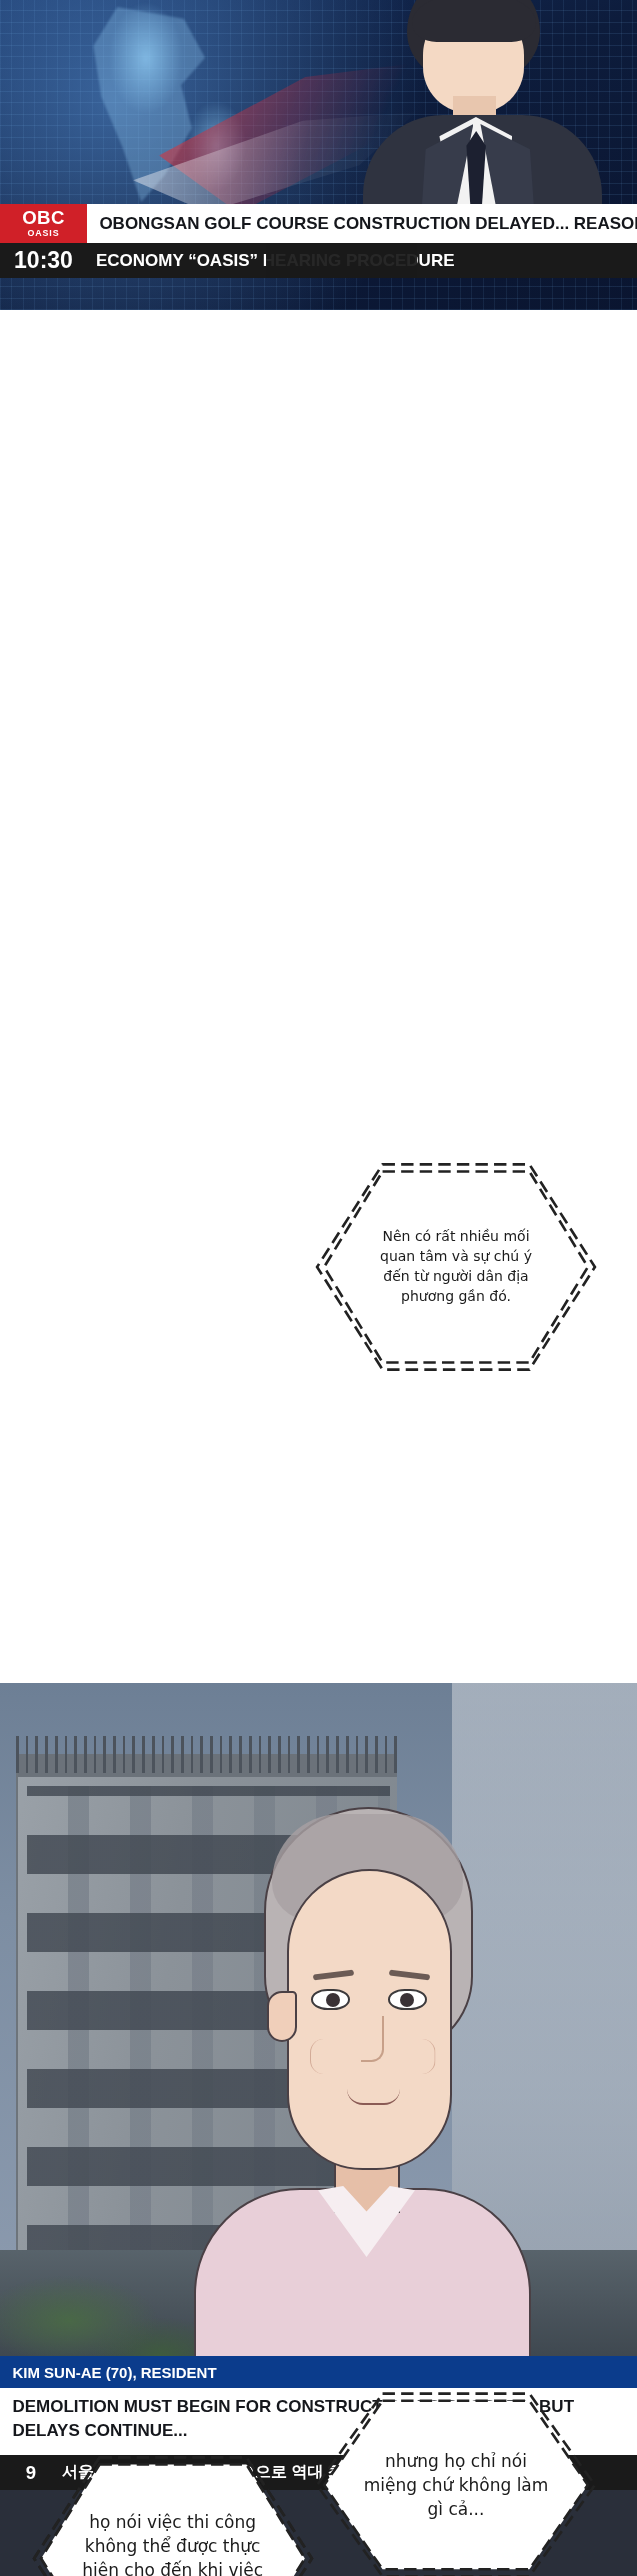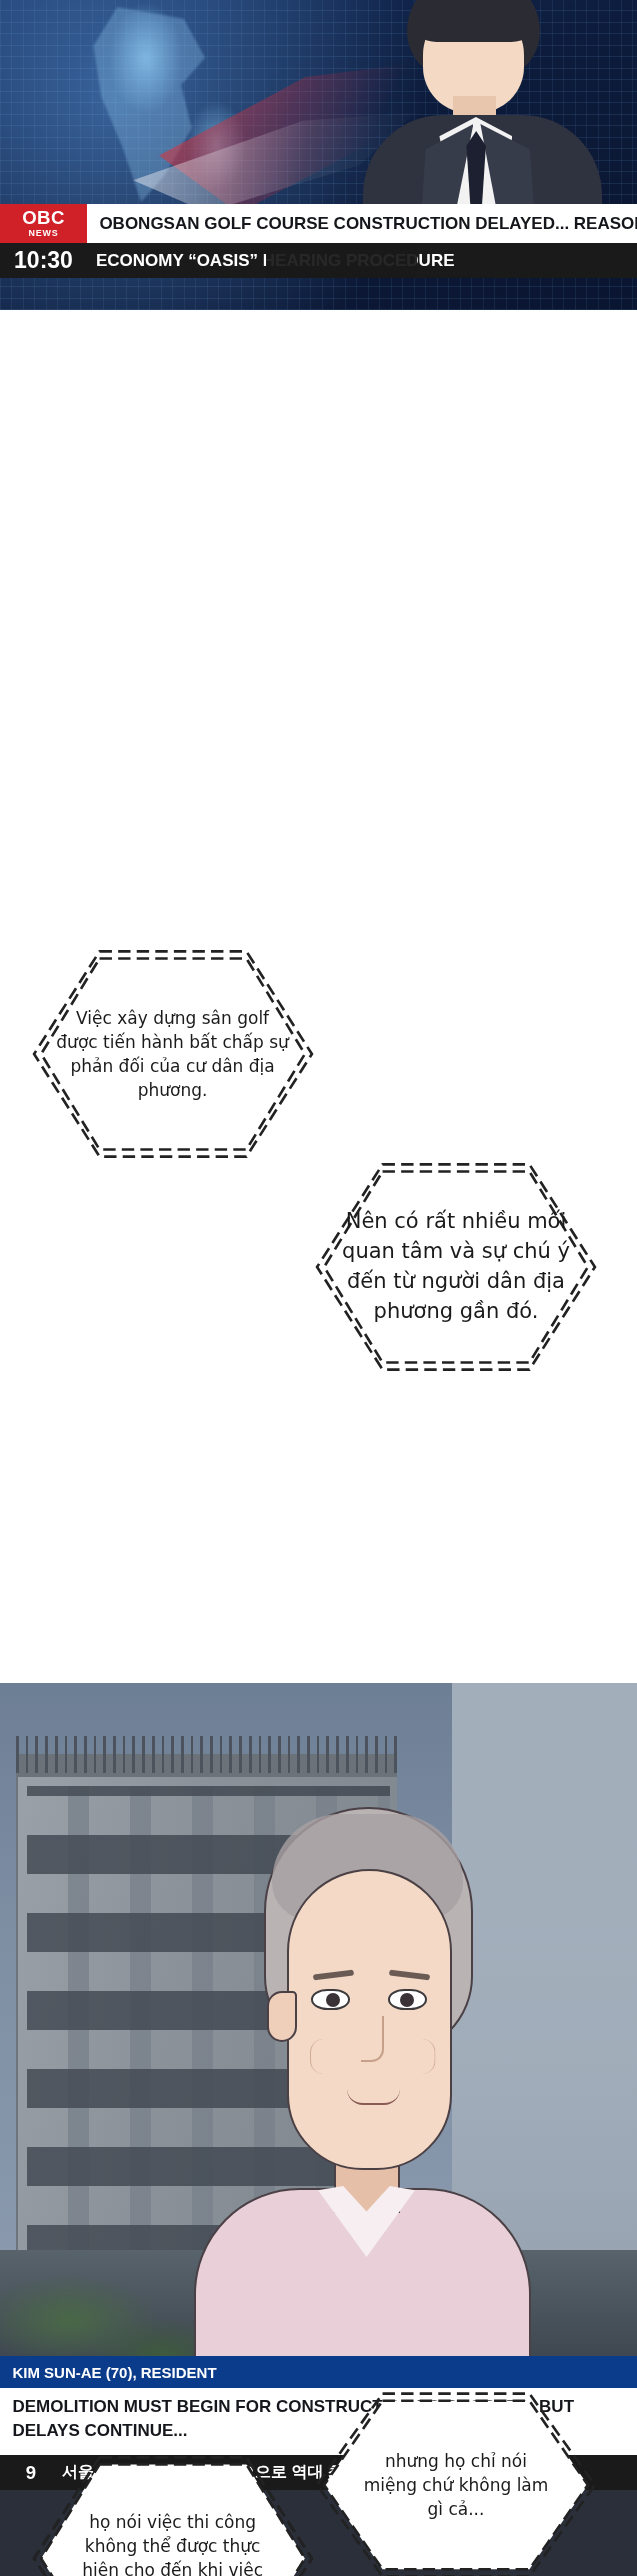--- a/index.html
+++ b/index.html
@@ -419,49 +419,35 @@
       <div class="shoulders"></div>
       <div class="shirt"></div>
       <div class="lapelL"></div>
       <div class="lapelR"></div>
       <div class="tie"></div>
     </div>
 
     <div class="news-headline-bar">
       <div class="obc-logo">
         <div class="obc-main">OBC</div>
-        <div class="obc-sub">NEWS</div>
+        <div class="obc-sub">OASIS</div>
       </div>
       <div class="news-headline">OBONGSAN GOLF COURSE CONSTRUCTION DELAYED... REASON?</div>
     </div>
 
     <div class="news-ticker-bar">
       <div class="news-time">10:30</div>
       <div class="news-ticker-text">ECONOMY “OASIS” HEARING PROCEDURE</div>
     </div>
     <div class="news-ticker-overlay"></div>
   </div>
 
 
-  <div class="hexbub" style="left:26.6px; top:939px; width:292px; height:230px; font-size:17px;">
-    <div class="hex-shape">
-      <svg viewBox="0 0 330 260" preserveAspectRatio="none">
-        <g fill="none" stroke="#222" stroke-width="3" stroke-dasharray="14 7">
-          <polygon points="82,14 248,14 322,130 248,246 82,246 8,130"></polygon>
-          <polygon points="82,22 248,22 314,130 248,238 82,238 16,130"></polygon>
-        </g>
-      </svg>
-    </div>
-    <div class="hex-text">Việc xây dựng sân golf
-được tiến hành bất chấp sự
-phản đối của cư dân địa
-phương.</div>
-  </div>
-
-  <div class="hexbub" style="left:310px; top:1152px; width:292px; height:230px; font-size:21px;">
+
+  <div class="hexbub" style="left:310px; top:1152px; width:292px; height:230px; font-size:14px;">
     <div class="hex-shape">
       <svg viewBox="0 0 330 260" preserveAspectRatio="none">
         <g fill="none" stroke="#222" stroke-width="3" stroke-dasharray="14 7">
           <polygon points="82,14 248,14 322,130 248,246 82,246 8,130"></polygon>
           <polygon points="82,22 248,22 314,130 248,238 82,238 16,130"></polygon>
         </g>
       </svg>
     </div>
     <div class="hex-text">Nên có rất nhiều mối
 quan tâm và sự chú ý

